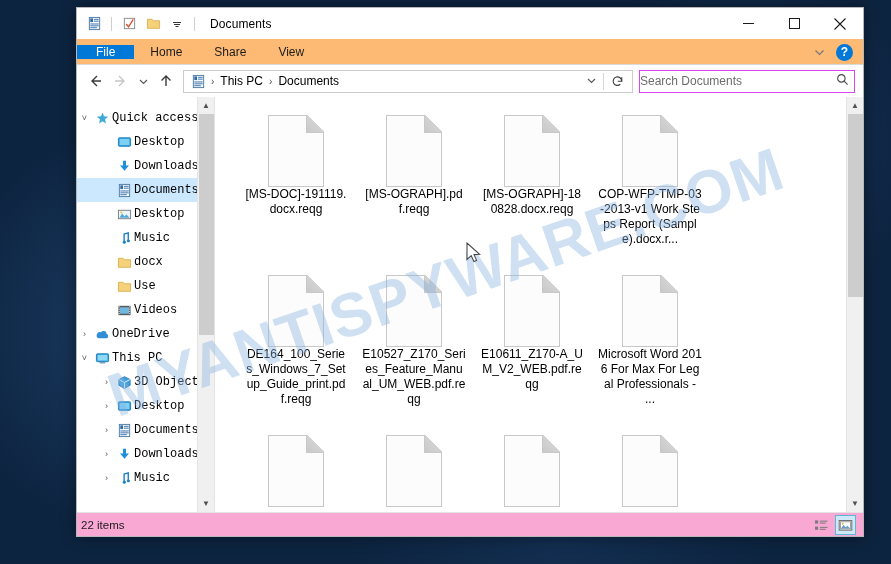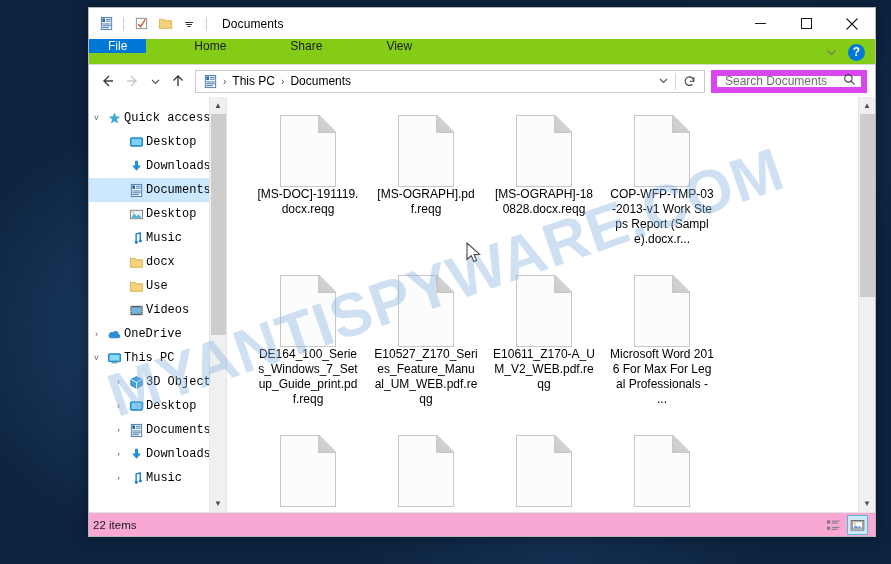--- a/index.html
+++ b/index.html
@@ -23,21 +23,21 @@
     background: radial-gradient(circle, rgba(30,64,110,.5) 0%, rgba(13,36,64,0) 70%);
   }
   .desktop-glow3 {
     position: absolute; left: 300px; bottom: -120px;
     width: 520px; height: 300px; border-radius: 50%;
     background: radial-gradient(circle, rgba(25,58,100,.45) 0%, rgba(13,36,64,0) 70%);
   }
 
   
   .window {
-    position: absolute; left: 88px; top: 7px;
+    position: absolute; left: 76px; top: 7px;
     width: 788px; height: 530px;
     background: #ffffff;
     border: 1px solid #b8b8b8;
     display: flex; flex-direction: column;
     box-shadow: 0 0 14px rgba(0,0,0,.45);
   }
 
   
   .titlebar {
     height: 31px; display: flex; align-items: center;
@@ -55,23 +55,23 @@
   .win-ctrls {
     position: absolute; right: 0; top: 0; height: 31px; display: flex;
   }
   .win-btn {
     width: 46px; height: 31px; display: flex;
     align-items: center; justify-content: center;
   }
 
   
   .ribbonbar {
-    height: 26px; display: flex; align-items: flex-start;
-    border-bottom: 1px solid #d9d9d9; background: #84cc16;
-    position: relative; flex: none; gap: 32px;
+    height: 26px; display: flex; align-items: center;
+    border-bottom: 1px solid #d9d9d9; background: #fdba74;
+    position: relative; flex: none;
   }
   .tab {
     padding: 0 16px; display: flex; align-items: center;
     font-size: 12px; color: #1b1b1b;
   }
   .tab.file {
     background: #0078d7; color: #fff; padding: 0 19px; font-size: 12px;
   }
   .ribbon-right {
     position: absolute; right: 4px; top: 0; height: 26px;
@@ -108,22 +108,22 @@
   .crumb { font-size: 12px; color: #000; padding: 0 3px; }
   .crumb-sep { color: #4a4a4a; font-size: 10px; padding: 0 1px; }
   .crumb-spacer { flex: 1; }
   .crumb-chev { color: #555; font-size: 10px; padding: 0 4px; }
   .crumb-divider { width: 1px; height: 17px; background: #d6d6d6; }
   .refresh-btn {
     width: 22px; height: 23px; display: flex;
     align-items: center; justify-content: center; color: #333; font-size: 13px;
   }
   .searchbox {
-    width: 156px; height: 23px; border: 6px solid #d946ef;
-    display: flex; align-items: center; padding: 0 5px 0 8px;
+    width: 216px; height: 23px; border: 1px solid #d946ef;
+    display: flex; align-items: center; padding: 0 5px 0 0;
     margin-left: 4px; background: #fff;
   }
   .searchbox .ph { flex: 1; font-size: 12px; color: #6d6d6d; }
   .search-icon { color: #4a4a4a; font-size: 12px; }
 
   
   .body-split { flex: 1; display: flex; min-height: 0; background:#fff; }
 
   
   .navpane {

